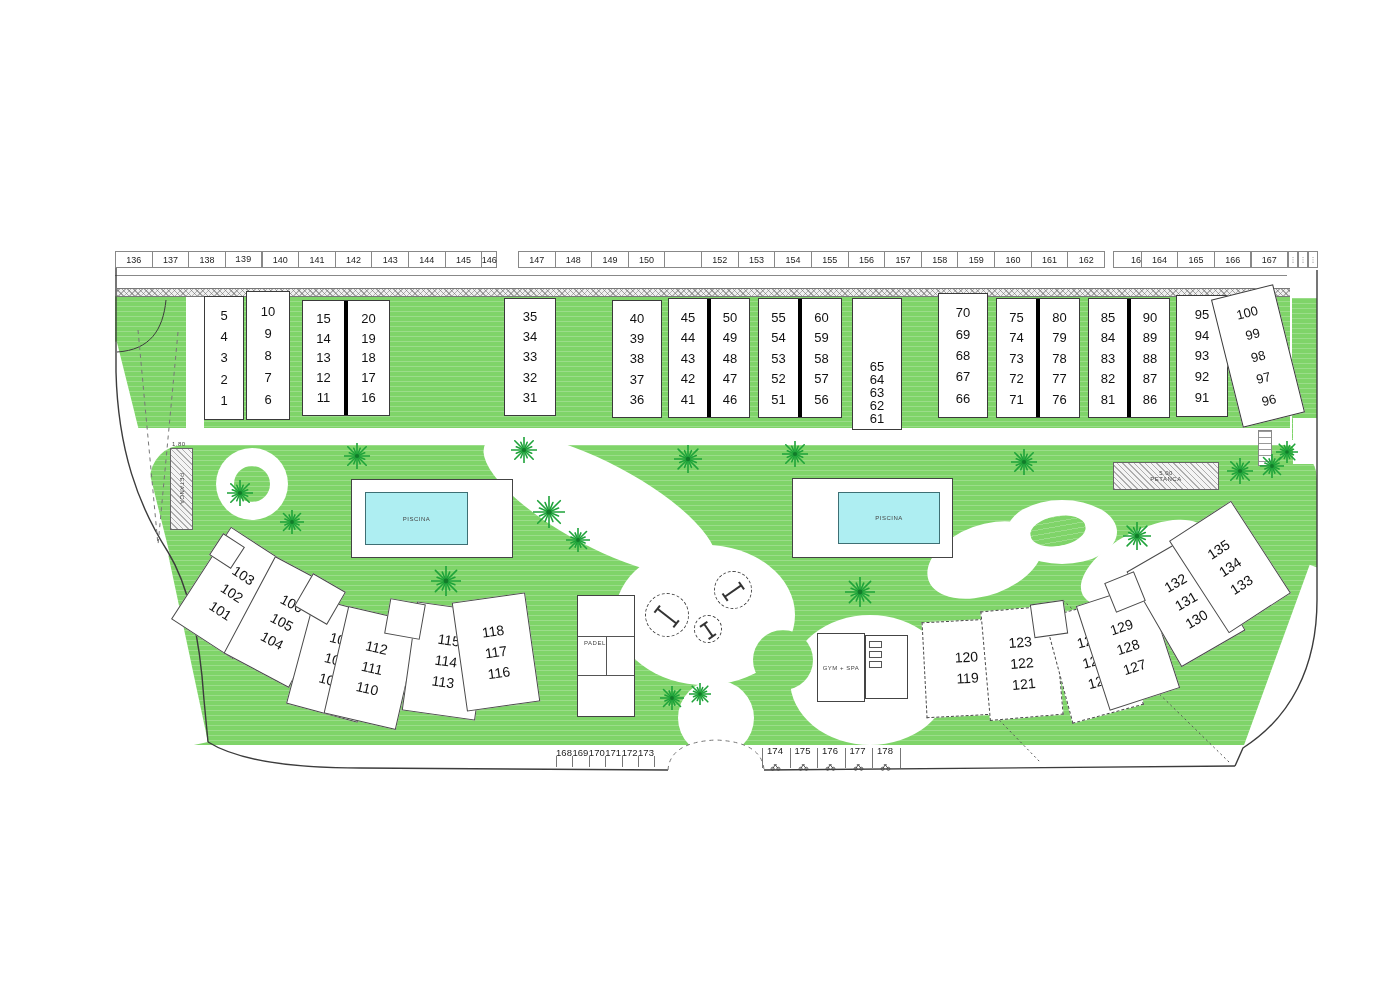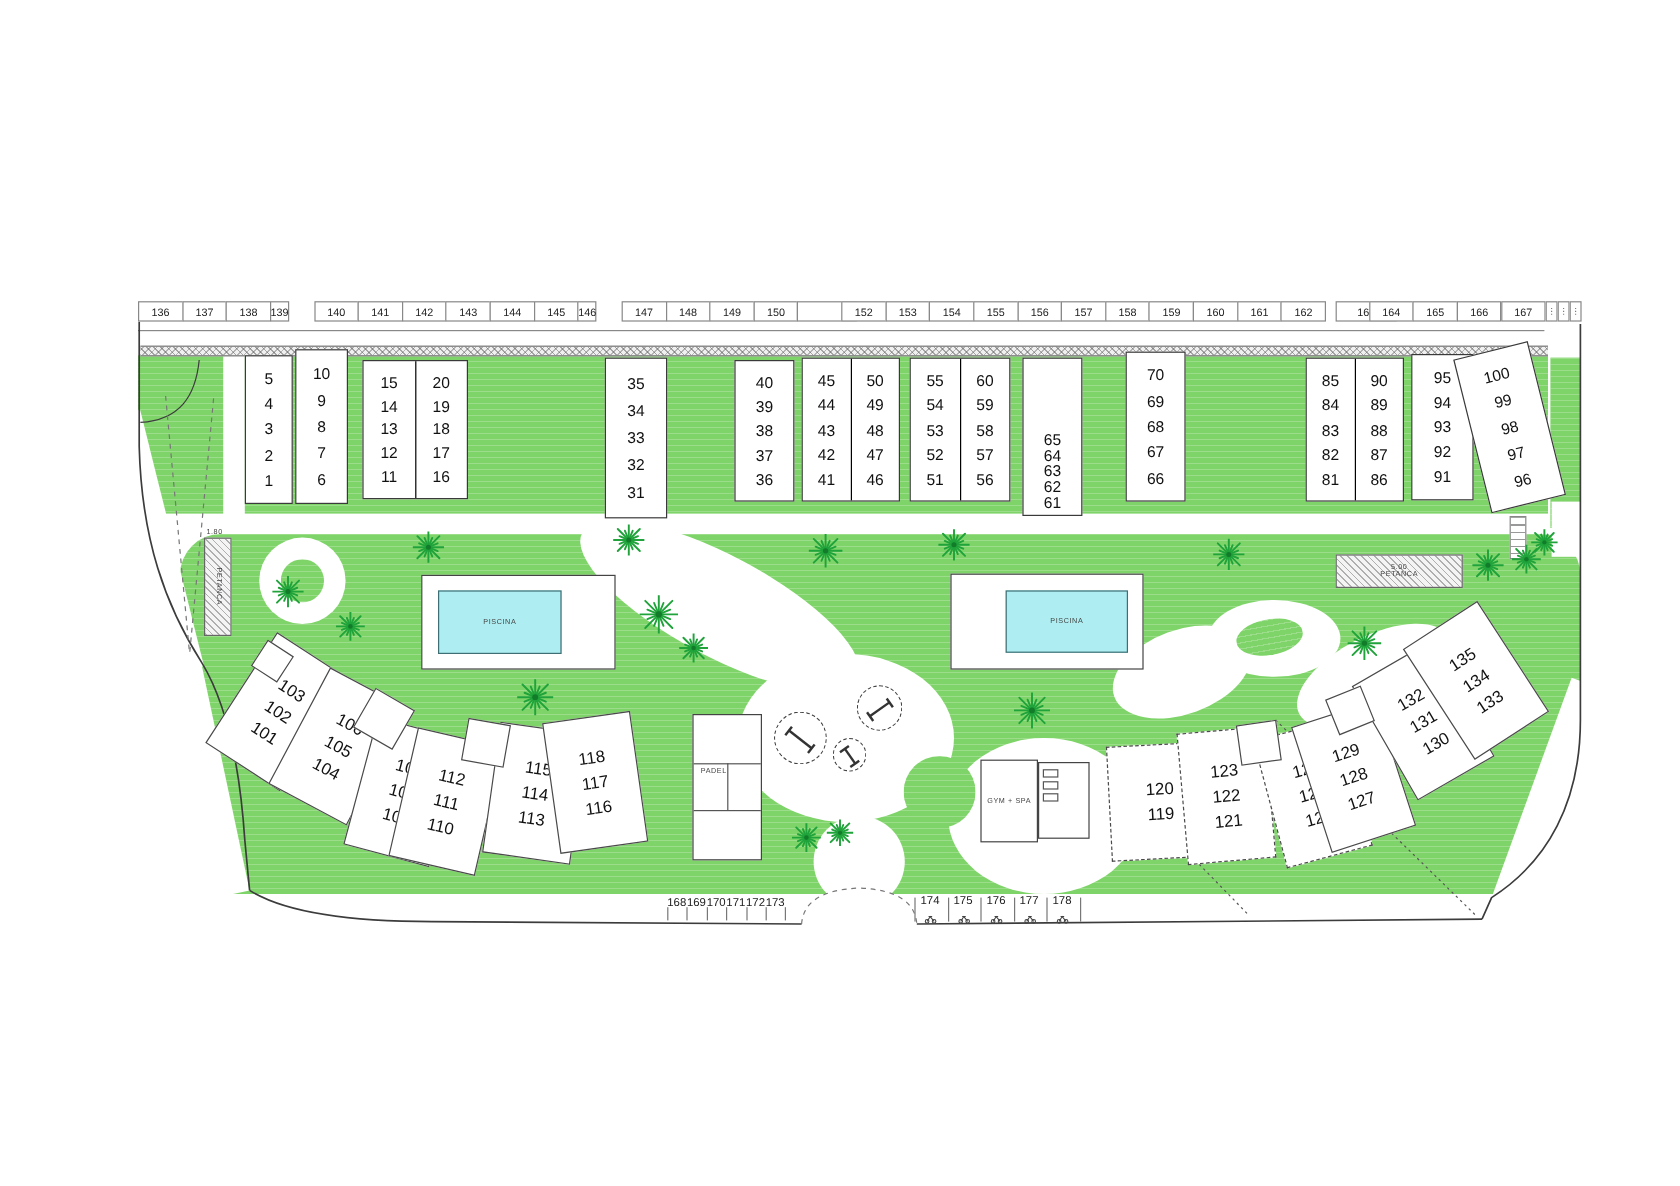--- a/index.html
+++ b/index.html
@@ -13,21 +13,21 @@
   .hatch{background-color:#f4f4f4;border:1px solid #666;
          background-image:repeating-linear-gradient(45deg,rgba(90,90,90,.45) 0 1px,rgba(0,0,0,0) 1px 4px)}
   .xhatch{background-color:#f0f0f0;border-top:1px solid #777;border-bottom:1px solid #777;
          background-image:repeating-linear-gradient(45deg,rgba(90,90,90,.5) 0 1px,rgba(0,0,0,0) 1px 4px),
                           repeating-linear-gradient(-45deg,rgba(90,90,90,.4) 0 1px,rgba(0,0,0,0) 1px 4px)}
   .pcell{position:absolute;top:251px;height:17px;background:#fff;border:1px solid #888;box-sizing:border-box;
          display:flex;align-items:center;justify-content:center;font-size:9px;color:#222}
   .slotcell{font-size:7px;color:#555}
   .tb{position:absolute;background:#fff;border:1px solid #3a3a3a;box-sizing:border-box;display:flex}
   .tb .col{flex:1;display:flex;flex-direction:column;align-items:center;justify-content:space-evenly;padding:4px 0}
-  .tb .col+.col{border-left:1px solid #000000}
+  .tb .col+.col{border-left:4px solid #000000}
   .tb .num{font-size:13px;line-height:13px}
   .slab{position:absolute;background:#fff;border:1.2px solid #4a4a4a;box-sizing:border-box;
         display:flex;flex-direction:column;align-items:center;justify-content:center}
   .slab .num{font-size:14px;line-height:21px}
   .slab.dashed{border-style:dashed}
   .core{position:absolute;background:#fff;border:1.1px solid #4a4a4a;box-sizing:border-box}
   .deck{position:absolute;background:#fff;border:1.2px solid #444;box-sizing:border-box}
   .water{position:absolute;background:#aeeef2;border:1px solid #3e6f74;box-sizing:border-box;
          display:flex;align-items:center;justify-content:center}
   .tiny{font-size:6px;letter-spacing:.5px;color:#444;white-space:nowrap}
@@ -128,21 +128,21 @@
     </g>
     <g fill="none" stroke="#555" stroke-width="1" stroke-dasharray="2 3">
       <path d="M 1063,600 L 1230,763"></path>
       <path d="M 968,688 L 1040,762"></path>
     </g>
   </svg>
 
 <div class="pcell" style="left: 115px; width: 37.6px;">136</div>
     <div class="pcell" style="left: 151.63px; width: 37.6px;">137</div>
     <div class="pcell" style="left: 188.26px; width: 37.6px;">138</div>
-    <div class="pcell" style="left: 224.89px; width: 16px;">139</div>
+    <div class="pcell" style="left: 224.89px; width: 37px; font-family: Liberation Mono, monospace;">139</div>
     <div class="pcell" style="left: 261.52px; width: 37.6px;">140</div>
     <div class="pcell" style="left: 298.15px; width: 37.6px;">141</div>
     <div class="pcell" style="left: 334.78px; width: 37.6px;">142</div>
     <div class="pcell" style="left: 371.41px; width: 37.6px;">143</div>
     <div class="pcell" style="left: 408.04px; width: 37.6px;">144</div>
     <div class="pcell" style="left: 444.67px; width: 37.6px;">145</div>
     <div class="pcell" style="left: 481.3px; width: 16px;">146</div>
     <div class="pcell" style="left: 517.93px; width: 37.6px;">147</div>
     <div class="pcell" style="left: 554.56px; width: 37.6px;">148</div>
     <div class="pcell" style="left: 591.19px; width: 37.6px;">149</div>
@@ -194,21 +194,21 @@
         <span class="num">11</span>
       </div>
       <div class="col">
         <span class="num">20</span>
         <span class="num">19</span>
         <span class="num">18</span>
         <span class="num">17</span>
         <span class="num">16</span>
       </div>
     </div>
-    <div class="tb" style="left: 504px; top: 298px; width: 52px; height: 134px;">
+    <div class="tb" style="left: 504px; top: 298px; width: 52px; height: 118px;">
       <div class="col">
         <span class="num">35</span>
         <span class="num">34</span>
         <span class="num">33</span>
         <span class="num">32</span>
         <span class="num">31</span>
       </div>
     </div>
     <div class="tb" style="left: 612px; top: 300px; width: 50px; height: 118px;">
       <div class="col">
@@ -260,20 +260,36 @@
         <span class="num">61</span>
       </div>
     </div>
     <div class="tb" style="left: 938px; top: 293px; width: 50px; height: 125px;">
       <div class="col">
         <span class="num">70</span>
         <span class="num">69</span>
         <span class="num">68</span>
         <span class="num">67</span>
         <span class="num">66</span>
+      </div>
+    </div>
+    <div class="tb" style="left: 996px; top: 298px; width: 84px; height: 120px;">
+      <div class="col">
+        <span class="num">75</span>
+        <span class="num">74</span>
+        <span class="num">73</span>
+        <span class="num">72</span>
+        <span class="num">71</span>
+      </div>
+      <div class="col">
+        <span class="num">80</span>
+        <span class="num">79</span>
+        <span class="num">78</span>
+        <span class="num">77</span>
+        <span class="num">76</span>
       </div>
     </div>
     <div class="tb" style="left: 1088px; top: 298px; width: 82px; height: 120px;">
       <div class="col">
         <span class="num">85</span>
         <span class="num">84</span>
         <span class="num">83</span>
         <span class="num">82</span>
         <span class="num">81</span>
       </div>

